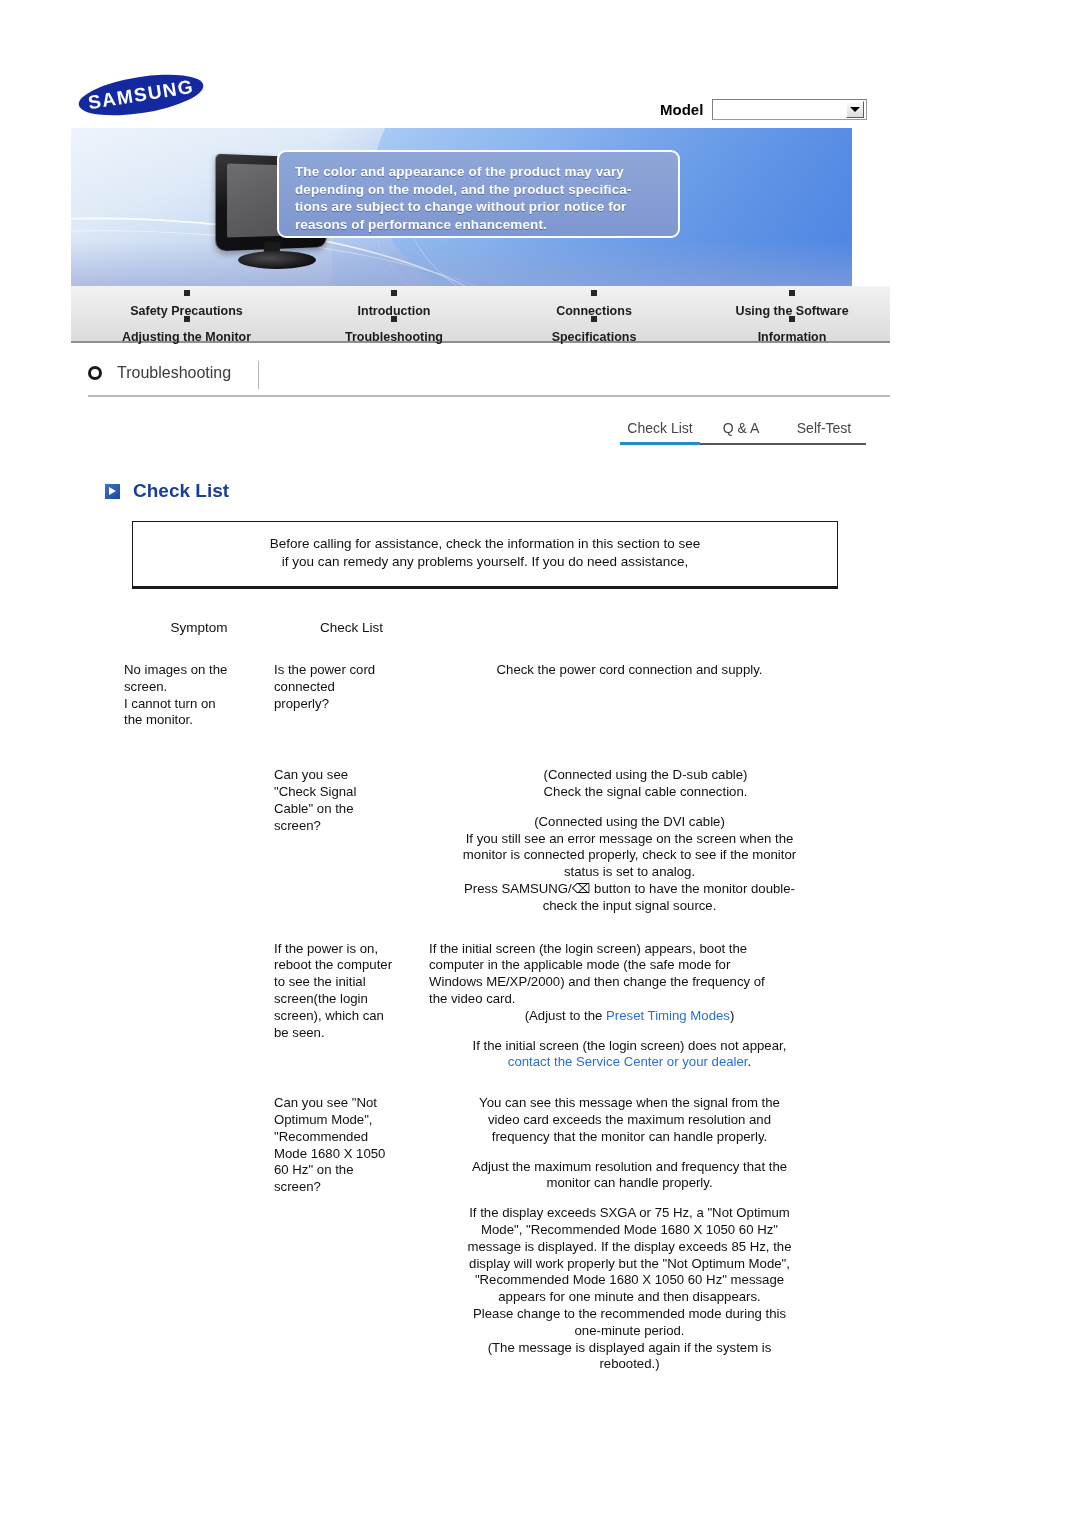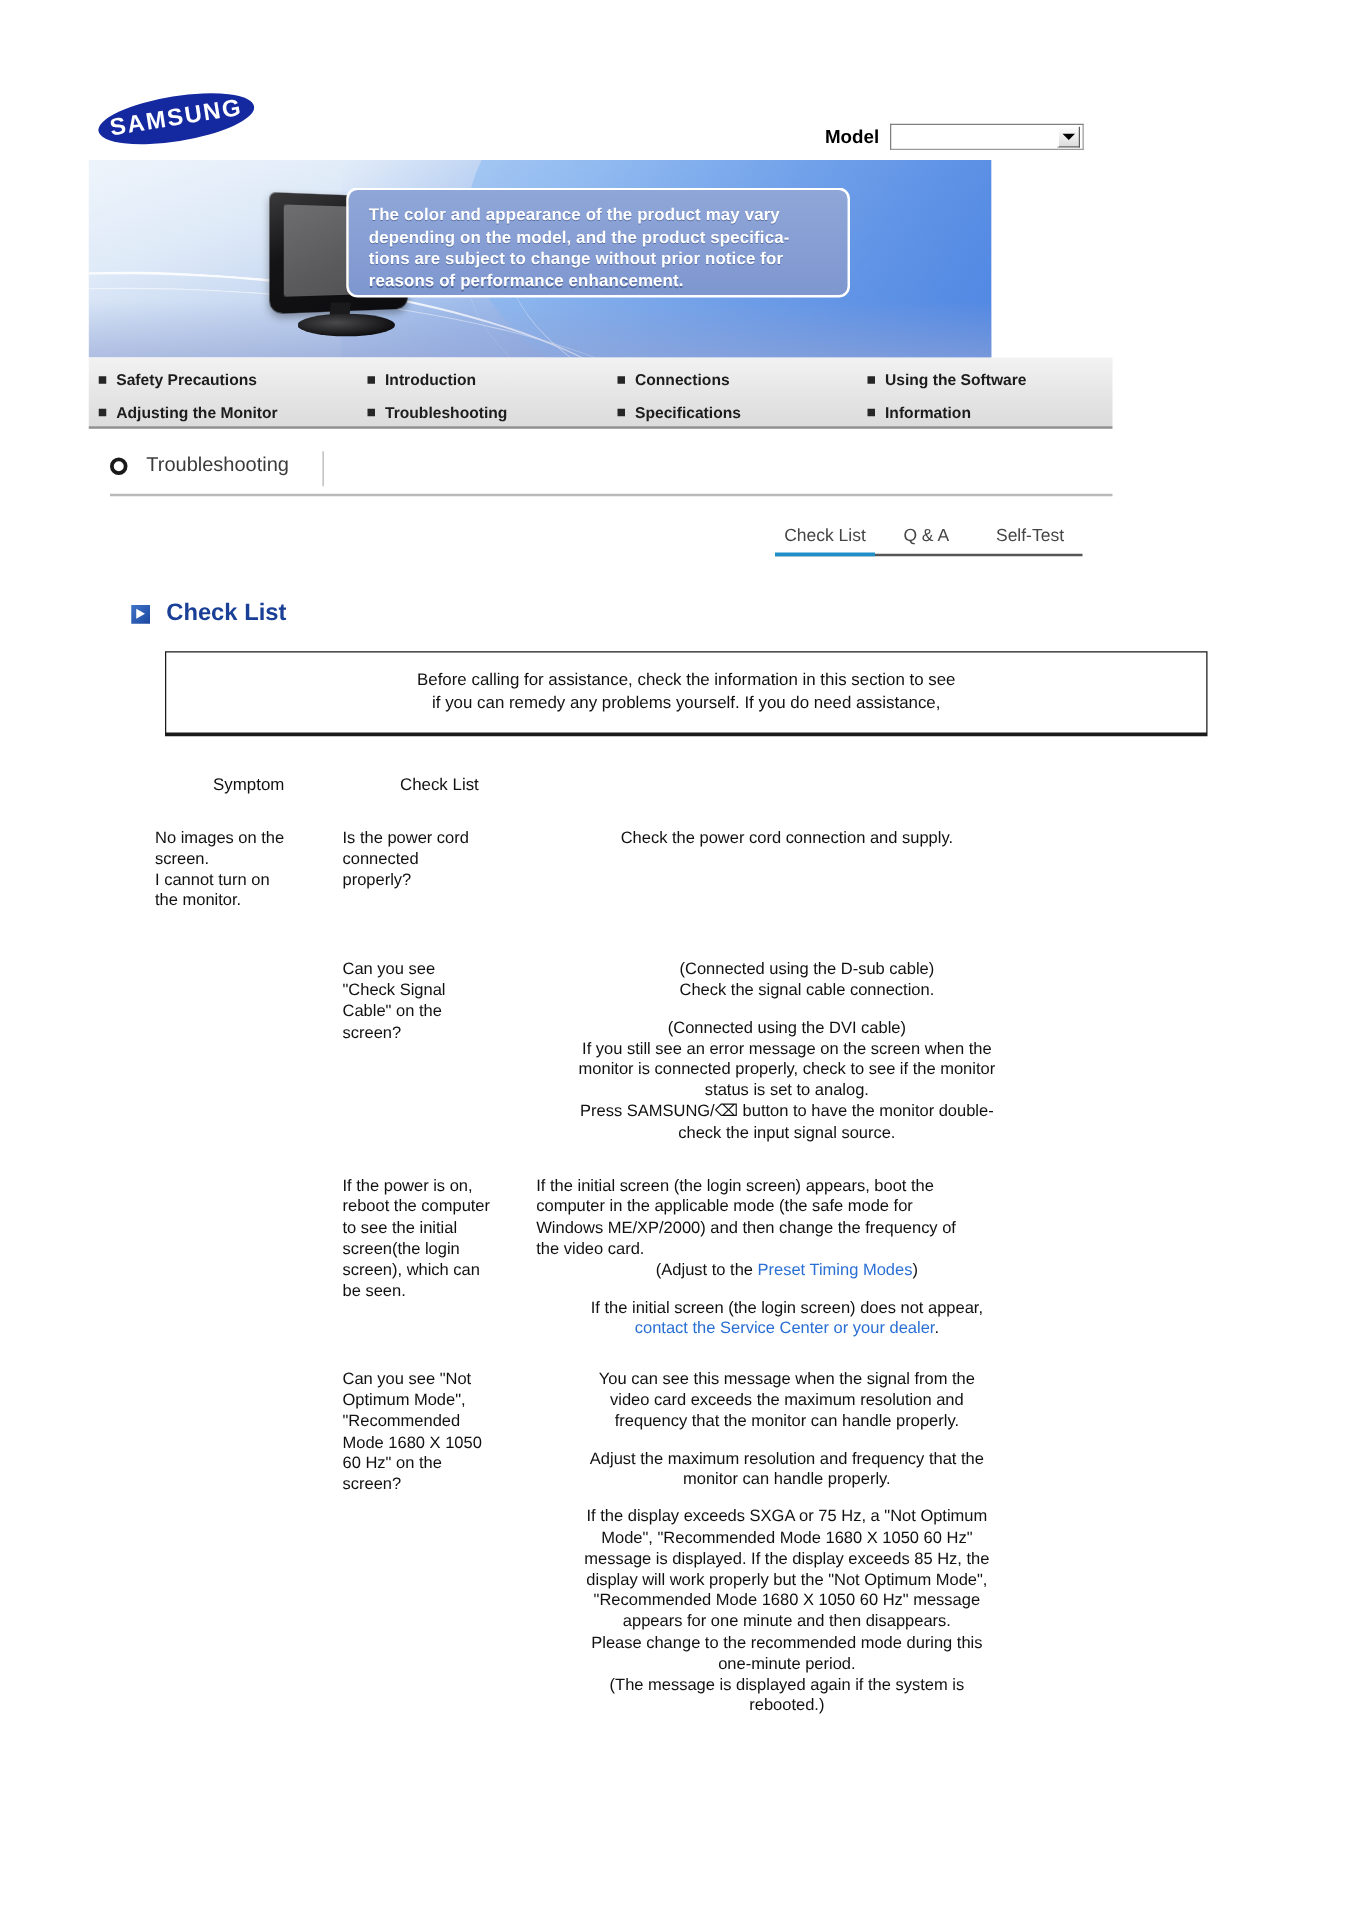--- a/index.html
+++ b/index.html
@@ -81,21 +81,21 @@
     width: 0; height: 0;
     border-left: 5px solid transparent;
     border-right: 5px solid transparent;
     border-top: 5px solid #000;
   }
 
   
   .banner {
     position: absolute;
     left: 71px; top: 128px;
-    width: 722px; height: 158px;
+    width: 781px; height: 158px;
     overflow: hidden;
     background:
       linear-gradient(160deg, #eef4fb 0%, #dfeaf8 22%, #bcd0ee 48%, #9fb3e0 70%, #8d9fd6 100%);
   }
   .banner .sky {
     position: absolute;
     right: 0; top: 0;
     width: 520px; height: 158px;
     background: linear-gradient(120deg, rgba(222,234,250,0) 0%, rgba(120,165,235,0.45) 35%, rgba(40,95,215,0.92) 100%);
   }
@@ -217,20 +217,21 @@
     grid-auto-rows: 26px;
     align-items: center;
   }
   .nav-item {
     display: flex;
     align-items: center;
     gap: 8px;
     font-size: 12.5px;
     font-weight: bold;
     color: #1c1c1c;
+    flex-direction: column;
   }
   .nav-item .bullet {
     width: 6px; height: 6px;
     background: #262626;
     display: inline-block;
   }
 
   
   .section-title {
     position: absolute;
@@ -318,21 +319,21 @@
   .cl-head .txt {
     font-size: 19px;
     font-weight: bold;
     color: #1a3f96;
   }
 
   
   .intro-box {
     position: absolute;
     left: 132px; top: 521px;
-    width: 834px; height: 68px;
+    width: 706px; height: 68px;
     border: 1px solid #1a1a1a;
     border-bottom-width: 3px;
     background: #ffffff;
     display: flex;
     flex-direction: column;
     justify-content: center;
     align-items: center;
     padding-bottom: 2px;
   }
   .intro-box .line {

